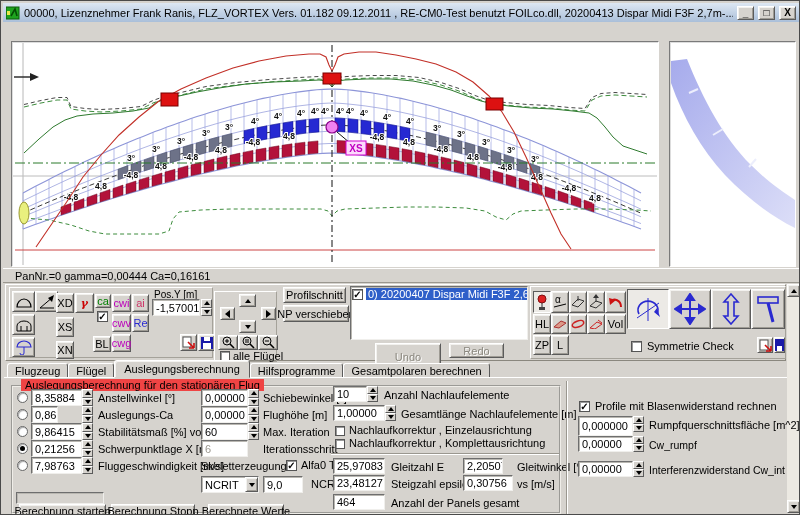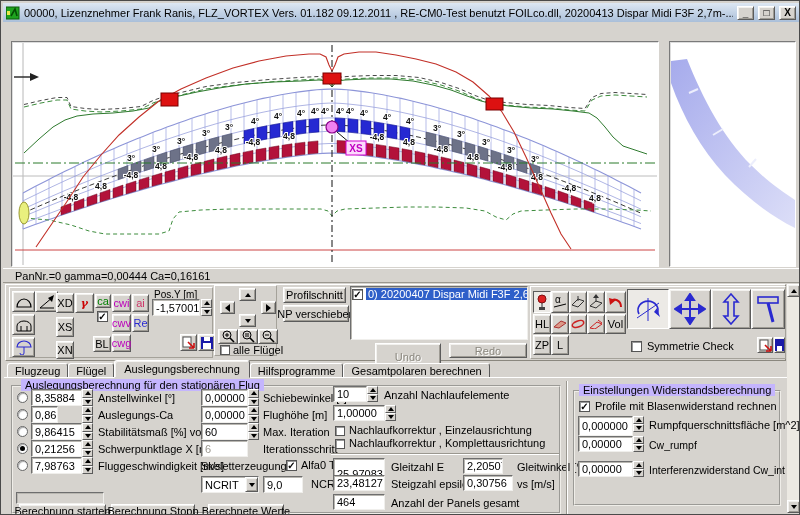--- a/index.html
+++ b/index.html
@@ -6,21 +6,21 @@
 body{background:#777;}
 #win{position:relative;width:800px;height:515px;background:#d6d3ce;border:1px solid #4a4a4a;overflow:hidden}
 .abs{position:absolute}
 .lbl{font-size:11px;color:#000;white-space:nowrap}
 .btn{background:#d6d3ce;border:1px solid;border-color:#fff #5b5b5b #5b5b5b #fff;box-shadow:inset 1px 1px 0 #f2f1ee,inset -1px -1px 0 #9e9b94;font-size:11px;display:flex;align-items:center;justify-content:center;color:#000;white-space:nowrap}
 .btn.pressed{border-color:#5b5b5b #fff #fff #5b5b5b;box-shadow:none;background:#eceae6}
 .btn.dis{color:#8b887f;text-shadow:1px 1px 0 #fff}
 .fld{background:#fff;border:1px solid;border-color:#6e6e6e #f0efec #f0efec #6e6e6e;box-shadow:inset 1px 1px 0 #b9b7b1;font-size:11px;display:flex;align-items:center;padding-left:3px;color:#000;overflow:hidden;white-space:nowrap}
 .fld.dis{color:#9a978e}
 .grp{border:2px groove #efede8}
-.legend{position:absolute;top:-8px;left:8px;background:#c4b5fd;padding:0 4px;font-size:11px;white-space:nowrap}
+.legend{position:absolute;top:-8px;left:8px;background:#ef4444;padding:0 4px;font-size:11px;white-space:nowrap}
 .chk{width:11px;height:11px;background:#fff;border:1px solid #555;box-shadow:inset 1px 1px 0 #999;font-size:10px;line-height:9px;text-align:center;color:#000}
 .chk.on::after{content:"\2713";font-weight:bold}
 .radio{width:11px;height:11px;border-radius:50%;background:#fff;border:1px solid #666;box-shadow:inset 1px 1px 1px #aaa}
 .radio.on::after{content:"";display:block;width:5px;height:5px;border-radius:50%;background:#000;margin:2px 0 0 2px}
 .spin{display:flex;flex-direction:column}
 .spin>div{flex:1;background:#d6d3ce;border:1px solid;border-color:#fff #5b5b5b #5b5b5b #fff;display:flex;align-items:center;justify-content:center}
 .tup{width:0;height:0;border-left:3px solid transparent;border-right:3px solid transparent;border-bottom:4px solid #000}
 .tdn{width:0;height:0;border-left:3px solid transparent;border-right:3px solid transparent;border-top:4px solid #000}
 .tlf{width:0;height:0;border-top:4px solid transparent;border-bottom:4px solid transparent;border-right:5px solid #000}
 .trt{width:0;height:0;border-top:4px solid transparent;border-bottom:4px solid transparent;border-left:5px solid #000}
@@ -350,21 +350,21 @@
         </div>
       <div class="btn abs" style="left:188px;top:46px;width:17px;height:17px">
           <svg width="12" height="12">
             <rect x="0" y="0" width="12" height="12" fill="#1a1aa8"></rect>
             <rect x="3" y="0" width="6" height="4" fill="#fff"></rect>
             <rect x="2" y="6" width="8" height="6" fill="#fff"></rect>
           </svg>
         </div>
     </div>
 
-    <div class="tgrp" style="left:208px;top:0;width:63px;height:71px">
+    <div class="tgrp" style="left:208px;top:6px;width:63px;height:71px">
       <div class="btn abs" style="left:24px;top:2px;width:17px;height:13px">
           <span class="tup"></span>
         </div>
       <div class="btn abs" style="left:5px;top:15px;width:15px;height:13px">
           <span class="tlf"></span>
         </div>
       <div class="btn abs" style="left:46px;top:15px;width:15px;height:13px">
           <span class="trt"></span>
         </div>
       <div class="btn abs" style="left:24px;top:28px;width:17px;height:13px">
@@ -399,21 +399,21 @@
     <div class="btn abs" style="left:277px;top:2px;width:63px;height:16px">Profilschnitt</div>
     <div class="btn abs" style="left:277px;top:20px;width:66px;height:17px">NP verschieben</div>
 
     <div class="listbox abs" style="left:344px;top:1px;width:178px;height:54px">
       <div class="litem sel">
         <span class="chk on" style="flex:none"></span>
         <span class="txt">0) 20200407 Dispar Midi F3F 2,6m-1-Test</span>
       </div>
     </div>
     <div class="btn dis abs" style="left:369px;top:58px;width:66px;height:28px">Undo</div>
-    <div class="btn dis abs" style="left:443px;top:58px;width:78px;height:15px">Redo</div>
+    <div class="btn dis abs" style="left:443px;top:58px;width:55px;height:15px">Redo</div>
 
     <div class="tgrp" style="left:524px;top:1px;width:256px;height:73px">
       <div class="btn pressed abs" style="left:2px;top:4px;width:18px;height:22px">
           <svg width="12" height="16">
             <circle cx="6" cy="5" r="4" fill="#dd2222" stroke="#801010"></circle>
             <line x1="6" y1="9" x2="6" y2="14" stroke="#333"></line>
             <rect x="3" y="13" width="6" height="3" fill="#444"></rect>
           </svg>
         </div>
       <div class="btn abs" style="left:20px;top:4px;width:18px;height:22px">
@@ -683,29 +683,30 @@
       <span>1,00000</span>
     </div>
   <div class="spin abs" style="left:384px;top:404px;width:11px;height:16px">
       <div>
         <span class="tup"></span>
       </div>
       <div>
         <span class="tdn"></span>
       </div>
     </div>
+  <div class="lbl abs" style="left:400px;top:407px">Gesamtlänge Nachlaufelemente [m]</div>
 
   <div class="chk abs" style="left:334px;top:425px;width:10px;height:10px"></div>
   <div class="lbl abs" style="left:348px;top:423px">Nachlaufkorrektur , Einzelausrichtung</div>
   <div class="chk abs" style="left:334px;top:438px;width:10px;height:10px"></div>
   <div class="lbl abs" style="left:348px;top:436px">Nachlaufkorrektur , Komplettausrichtung</div>
 
   <div class="sep abs" style="left:330px;top:452px;width:228px;height:1px"></div>
 
-  <div class="fld abs" style="left:332px;top:457px;width:52px;height:32px">
+  <div class="fld abs" style="left:332px;top:457px;width:52px;height:16px">
       <span>25,97083</span>
     </div>
   <div class="lbl abs" style="left:390px;top:460px">Gleitzahl E</div>
   <div class="fld abs" style="left:462px;top:457px;width:40px;height:16px">
       <span>2,20507</span>
     </div>
   <div class="lbl abs" style="left:516px;top:460px">Gleitwinkel [°]</div>
 
   <div class="fld abs" style="left:332px;top:474px;width:52px;height:16px">
       <span>23,48127</span>
@@ -716,23 +717,20 @@
     </div>
   <div class="lbl abs" style="left:516px;top:477px">vs [m/s]</div>
 
   <div class="fld abs" style="left:332px;top:493px;width:52px;height:16px">
       <span>464</span>
     </div>
   <div class="lbl abs" style="left:390px;top:496px">Anzahl der Panels gesamt</div>
 
   <div class="vsep abs" style="left:565px;top:380px;width:1px;height:133px"></div>
 
-  <div class="grp abs" style="left:572px;top:389px;width:208px;height:116px">
-    <div class="legend" style="left:4px">Einstellungen Widerstandsberechnung</div>
-  </div>
   <div class="chk abs on" style="left:578px;top:400px"></div>
   <div class="lbl abs" style="left:594px;top:399px">Profile mit Blasenwiderstand rechnen</div>
 
   <div class="fld abs" style="left:577px;top:415px;width:55px;height:20px">
       <span>0,000000</span>
     </div>
   <div class="spin abs" style="left:632px;top:415px;width:11px;height:16px">
       <div>
         <span class="tup"></span>
       </div>

